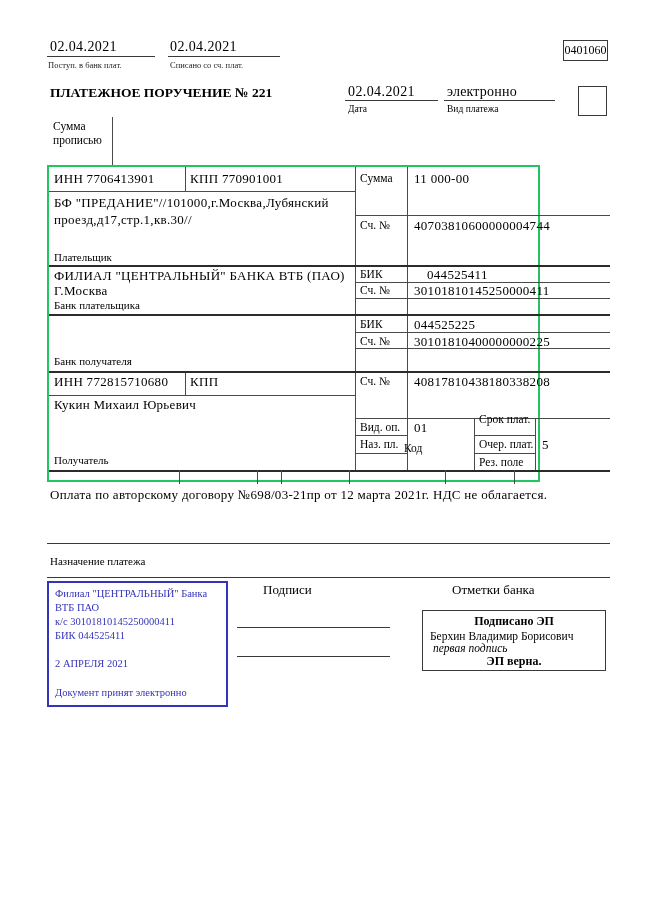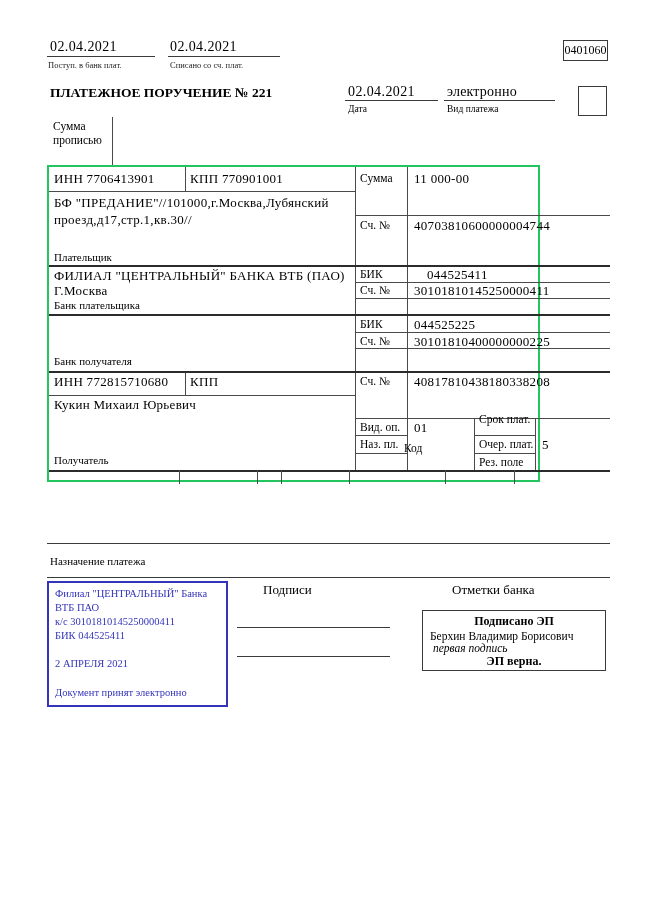--- a/index.html
+++ b/index.html
@@ -131,20 +131,21 @@
     <div class="abs cell-lbl" style="left:311px;top:254px;">Вид. оп.</div>
     <div class="abs val" style="left:365px;top:253px;">01</div>
     <div class="abs cell-lbl" style="left:430px;top:246px;">Срок плат.</div>
     <div class="abs cell-lbl" style="left:311px;top:271px;">Наз. пл.</div>
     <div class="abs cell-lbl" style="left:430px;top:271px;">Очер. плат.</div>
     <div class="abs val" style="left:493px;top:270px;">5</div>
     <div class="abs cell-lbl" style="left:311px;top:275px;margin-left:44px;">Код</div>
     <div class="abs cell-lbl" style="left:430px;top:289px;">Рез. поле</div>
   </div>
 
+  <div class="abs val" style="left:50px;top:487px;width:545px;">Оплата по авторскому договору №698/03-21пр от 12 марта 2021г. НДС не облагается.</div>
   <div class="hl" style="left:47px;top:543px;width:563px;"></div>
   <div class="abs lbl-sec" style="left:50px;top:555px;">Назначение платежа</div>
   <div class="hl" style="left:47px;top:577px;width:563px;"></div>
 
   <div class="stamp">
     <div>Филиал "ЦЕНТРАЛЬНЫЙ" Банка</div>
     <div>ВТБ ПАО</div>
     <div>к/с 30101810145250000411</div>
     <div>БИК 044525411</div>
     <div style="margin-top:14px;">2 АПРЕЛЯ 2021</div>

